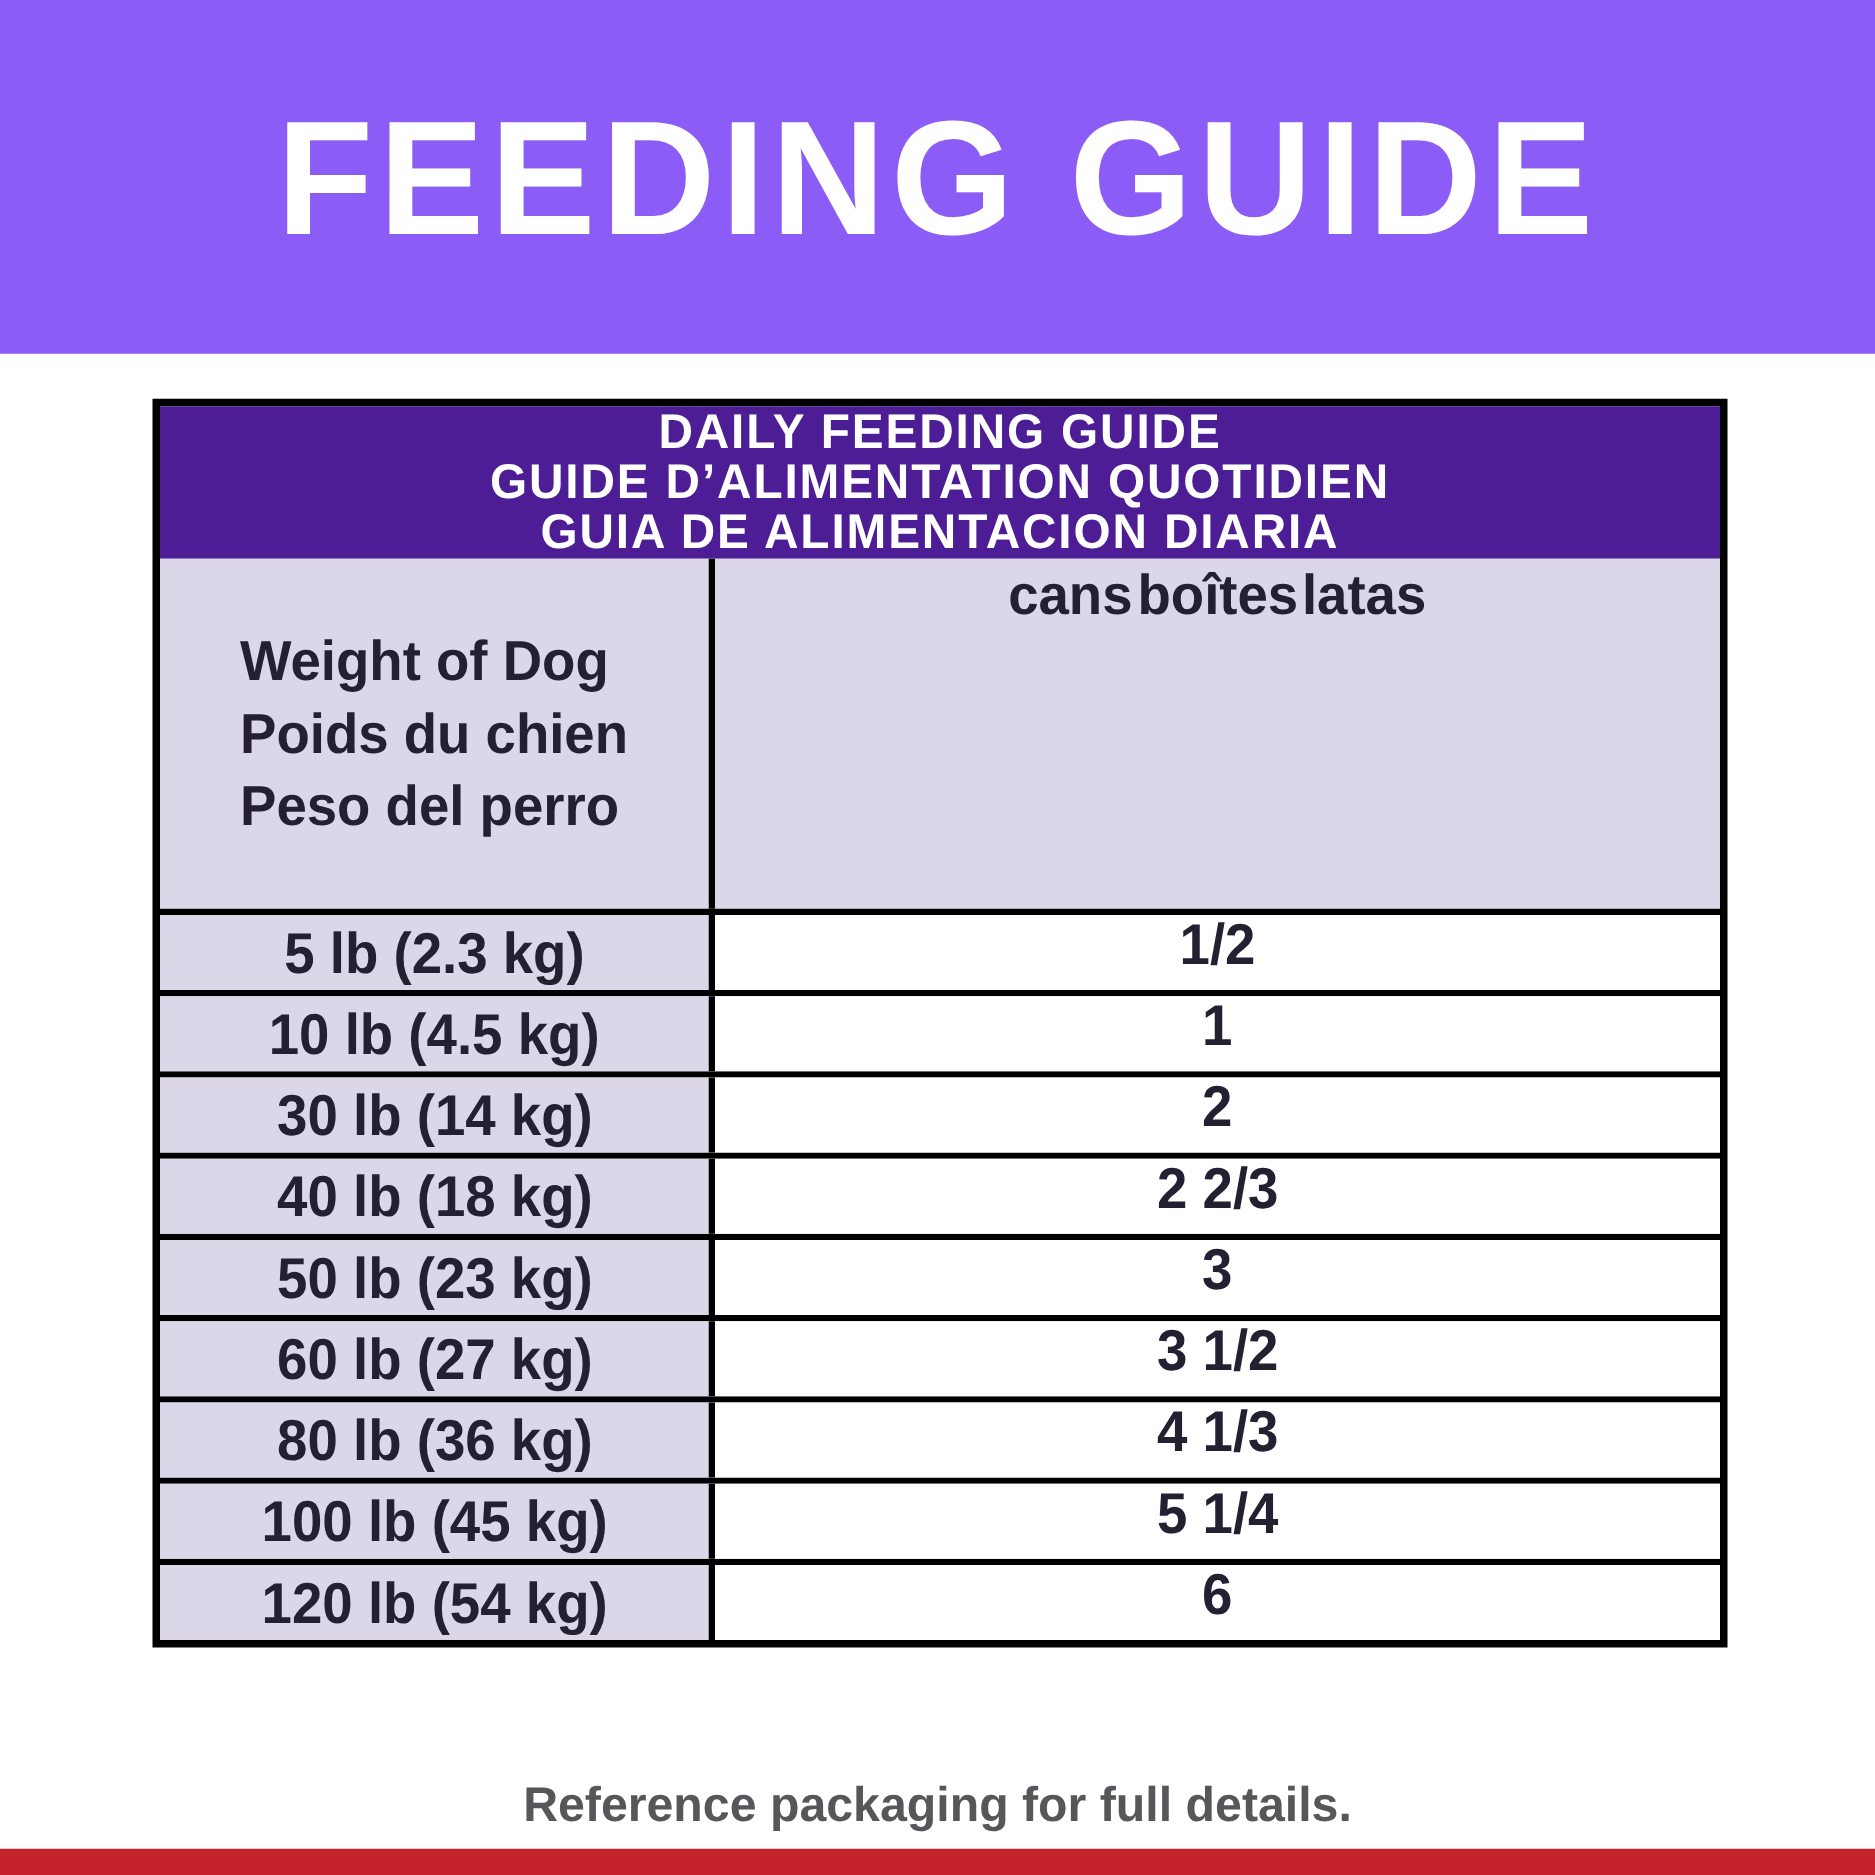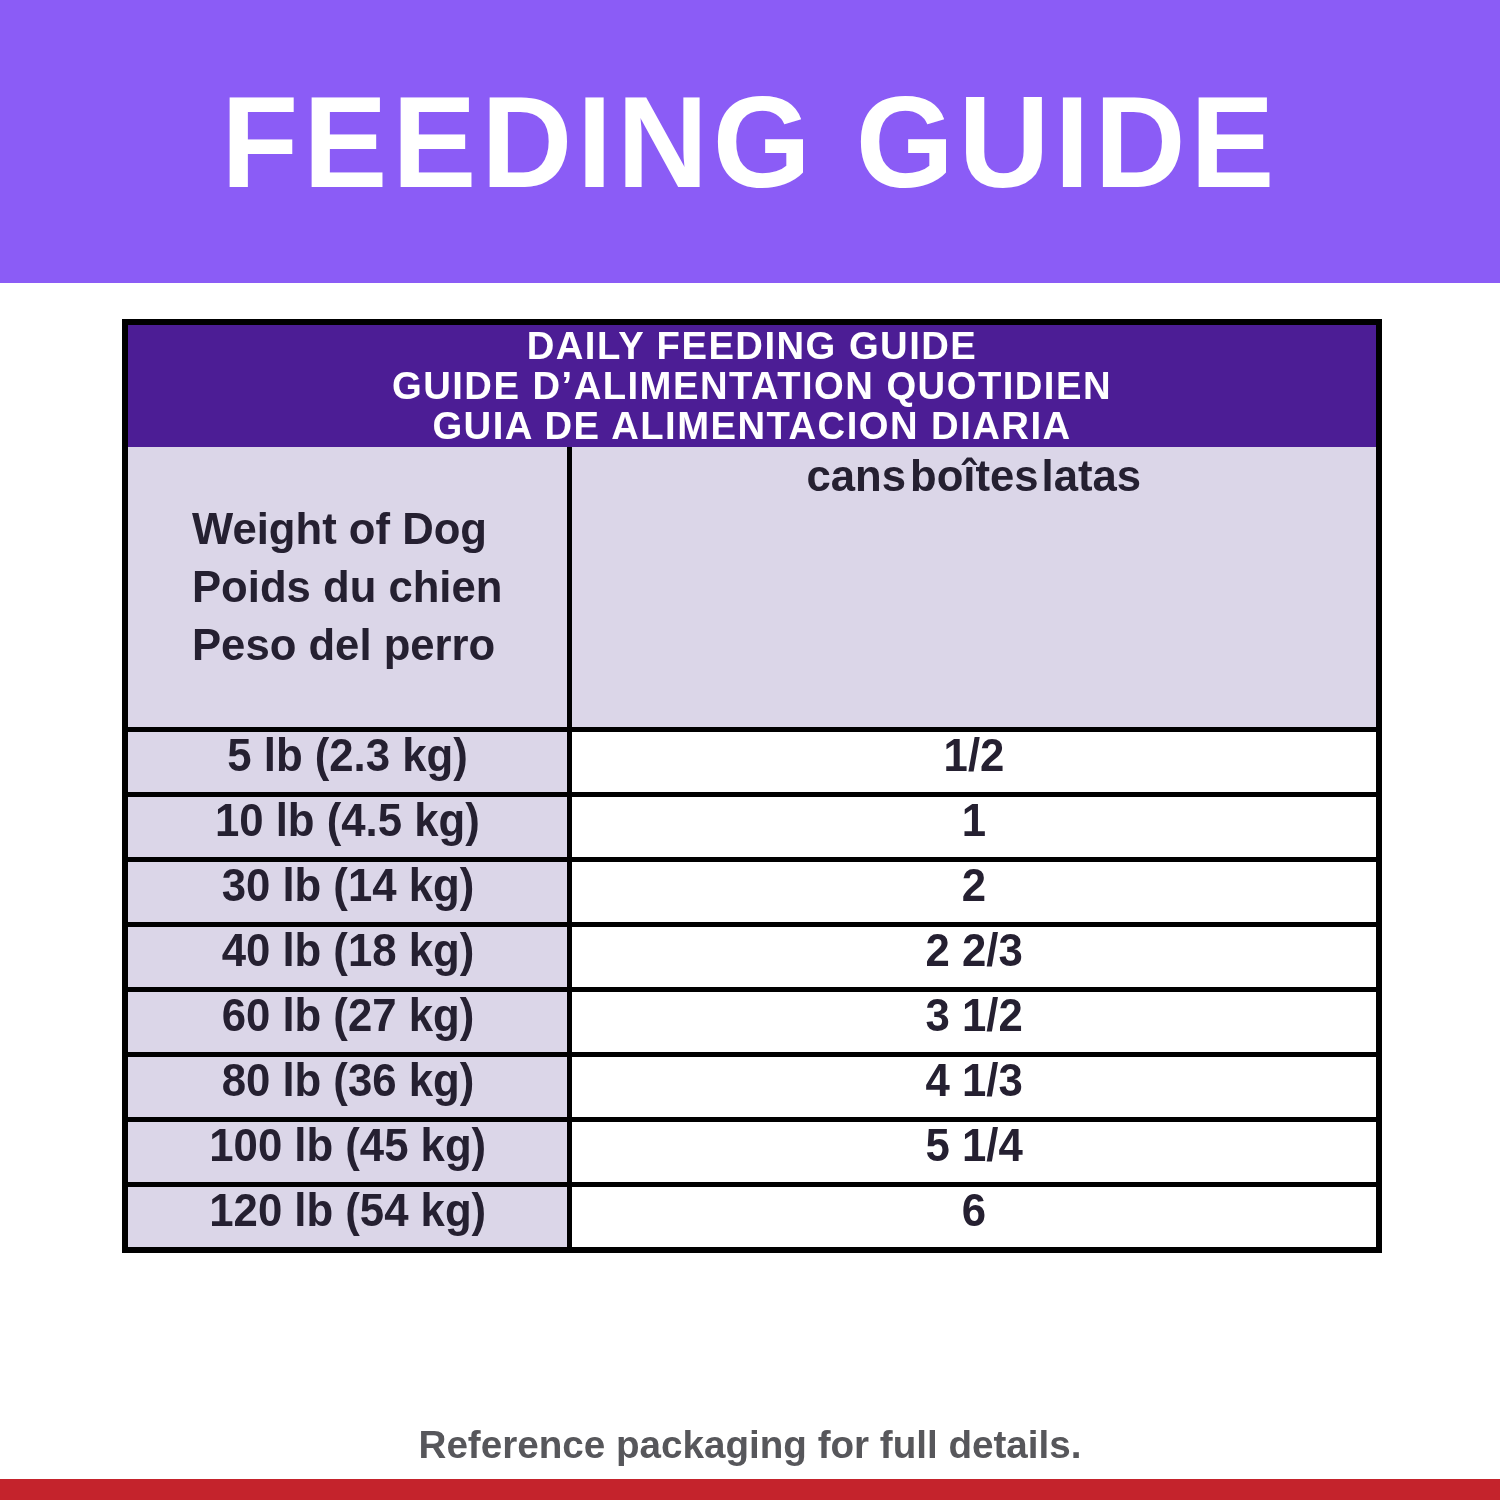--- a/index.html
+++ b/index.html
@@ -101,20 +101,21 @@
   .col-cans .hline { transform-origin: center center; }
 
   .trow {
     display: flex;
     height: 60px;
     border-top: 5px solid #000000;
   }
   .trow .col-weight {
     background: #dbd6e8;
     display: flex;
+    align-items: center;
     justify-content: center;
   }
   .trow .col-cans {
     background: #ffffff;
     display: flex;
     align-items: flex-start;
     justify-content: center;
   }
   .cell-text {
     font-size: 46px;
@@ -206,20 +207,28 @@
         <div class="trow">
           <div class="col-weight">
             <span class="cell-text">40 lb (18 kg)</span>
           </div>
           <div class="col-cans">
             <span class="cell-text">2 2/3</span>
           </div>
         </div>
         <div class="trow">
           <div class="col-weight">
+            <span class="cell-text">50 lb (23 kg)</span>
+          </div>
+          <div class="col-cans">
+            <span class="cell-text">3</span>
+          </div>
+        </div>
+        <div class="trow">
+          <div class="col-weight">
             <span class="cell-text">60 lb (27 kg)</span>
           </div>
           <div class="col-cans">
             <span class="cell-text">3 1/2</span>
           </div>
         </div>
         <div class="trow">
           <div class="col-weight">
             <span class="cell-text">80 lb (36 kg)</span>
           </div>

